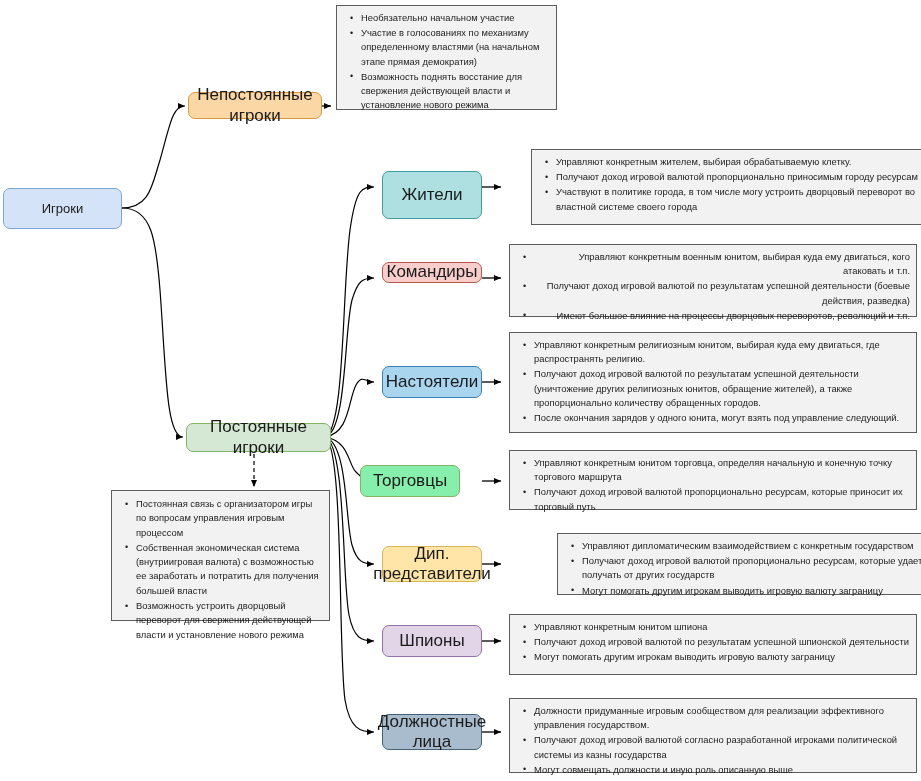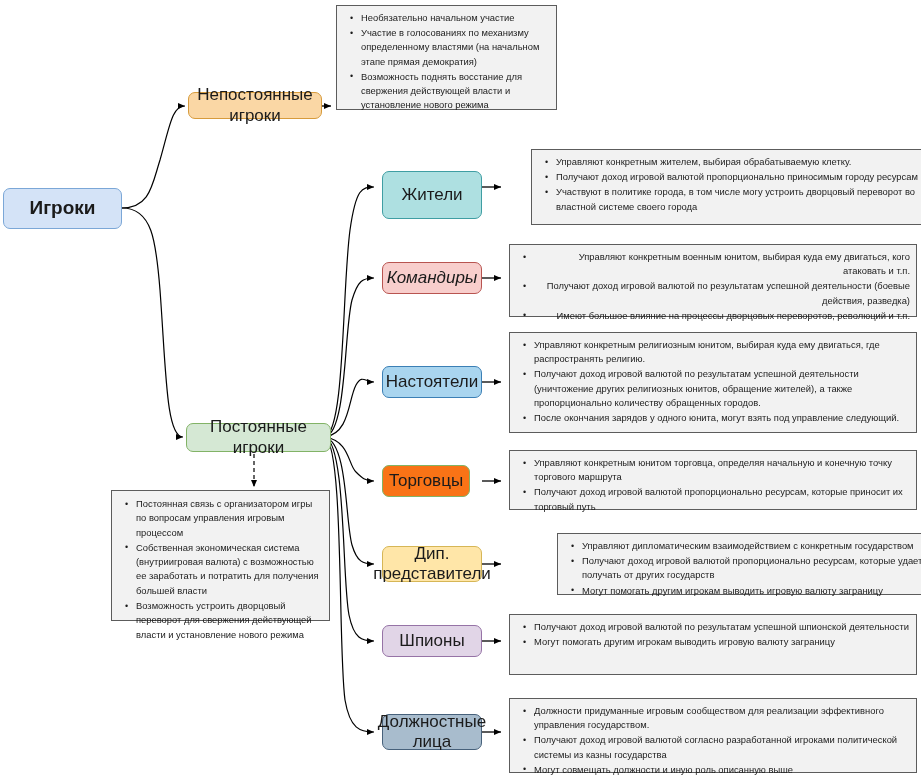--- a/index.html
+++ b/index.html
@@ -35,22 +35,22 @@
     display: flex;
     align-items: center;
     justify-content: center;
     text-align: center;
     font-size: 17px;
     color: #1b1b1b;
     line-height: 1.18;
     padding: 2px 4px;
   }
   .node.root {
-    font-weight: bold;
-    font-size: 19px;
+    font-weight: normal;
+    font-size: 13px;
   }
   .detail {
     position: absolute;
     box-sizing: border-box;
     background: #f2f2f2;
     border: 1.1px solid #5c5c5c;
     padding: 5px 6px 5px 4px;
   }
   .detail ul {
     margin: 0;
@@ -169,21 +169,21 @@
     <span>Жители</span>
   </div>
   <div class="detail" style="left:531px; top:149px; width:408px; height:76px;">
     <ul>
       <li>Управляют конкретным жителем, выбирая обрабатываемую клетку.</li>
       <li>Получают доход игровой валютой пропорционально приносимым городу ресурсам</li>
       <li>Участвуют в политике города, в том числе могу устроить дворцовый переворот во властной системе своего города</li>
     </ul>
   </div>
 
-  <div class="node" style="left:382px; top:262px; width:100px; height:32px; background:#f8cecc; border-color:#b85450;font-style:italic;">
+  <div class="node" style="left:382px; top:262px; width:100px; height:21px; background:#f8cecc; border-color:#b85450;">
     <span>Командиры</span>
   </div>
   <div class="detail" style="left:509px; top:244px; width:408px; height:73px;text-align:right;">
     <ul>
       <li>Управляют конкретным военным юнитом, выбирая куда ему двигаться, кого атаковать и т.п.</li>
       <li>Получают доход игровой валютой по результатам успешной деятельности (боевые действия, разведка)</li>
       <li>Имеют большое влияние на процессы дворцовых переворотов, революций и т.п.</li>
     </ul>
   </div>
 
@@ -191,21 +191,21 @@
     <span>Настоятели</span>
   </div>
   <div class="detail" style="left:509px; top:332px; width:408px; height:101px;">
     <ul>
       <li>Управляют конкретным религиозным юнитом, выбирая куда ему двигаться, где распространять религию.</li>
       <li>Получают доход игровой валютой по результатам успешной деятельности (уничтожение других религиозных юнитов, обращение жителей), а также пропорционально количеству обращенных городов.</li>
       <li>После окончания зарядов у одного юнита, могут взять под управление следующий.</li>
     </ul>
   </div>
 
-  <div class="node" style="left:382px; top:465px; width:88px; height:32px; background:#f97316; border-color:#82b366;">
+  <div class="node" style="left:360px; top:465px; width:100px; height:32px; background:#86efac; border-color:#82b366;">
     <span>Торговцы</span>
   </div>
   <div class="detail" style="left:509px; top:450px; width:408px; height:60px;">
     <ul>
       <li>Управляют конкретным юнитом торговца, определяя начальную и конечную точку торгового маршрута</li>
       <li>Получают доход игровой валютой пропорционально ресурсам, которые приносит их торговый путь</li>
     </ul>
   </div>
 
   <div class="node" style="left:382px; top:546px; width:100px; height:36px; background:#ffe6a8; border-color:#d6b656;">
@@ -217,20 +217,21 @@
       <li>Получают доход игровой валютой пропорционально ресурсам, которые удается получать от других государств</li>
       <li>Могут помогать другим игрокам выводить игровую валюту заграницу</li>
     </ul>
   </div>
 
   <div class="node" style="left:382px; top:625px; width:100px; height:32px; background:#e1d5e7; border-color:#9673a6;">
     <span>Шпионы</span>
   </div>
   <div class="detail" style="left:509px; top:614px; width:408px; height:61px;">
     <ul>
+      <li>Управляют конкретным юнитом шпиона</li>
       <li>Получают доход игровой валютой по результатам успешной шпионской деятельности</li>
       <li>Могут помогать другим игрокам выводить игровую валюту заграницу</li>
     </ul>
   </div>
 
   <div class="node" style="left:382px; top:714px; width:100px; height:36px; background:#a8bccd; border-color:#47617b;">
     <span>Должностные лица</span>
   </div>
   <div class="detail" style="left:509px; top:698px; width:408px; height:75px;">
     <ul>

